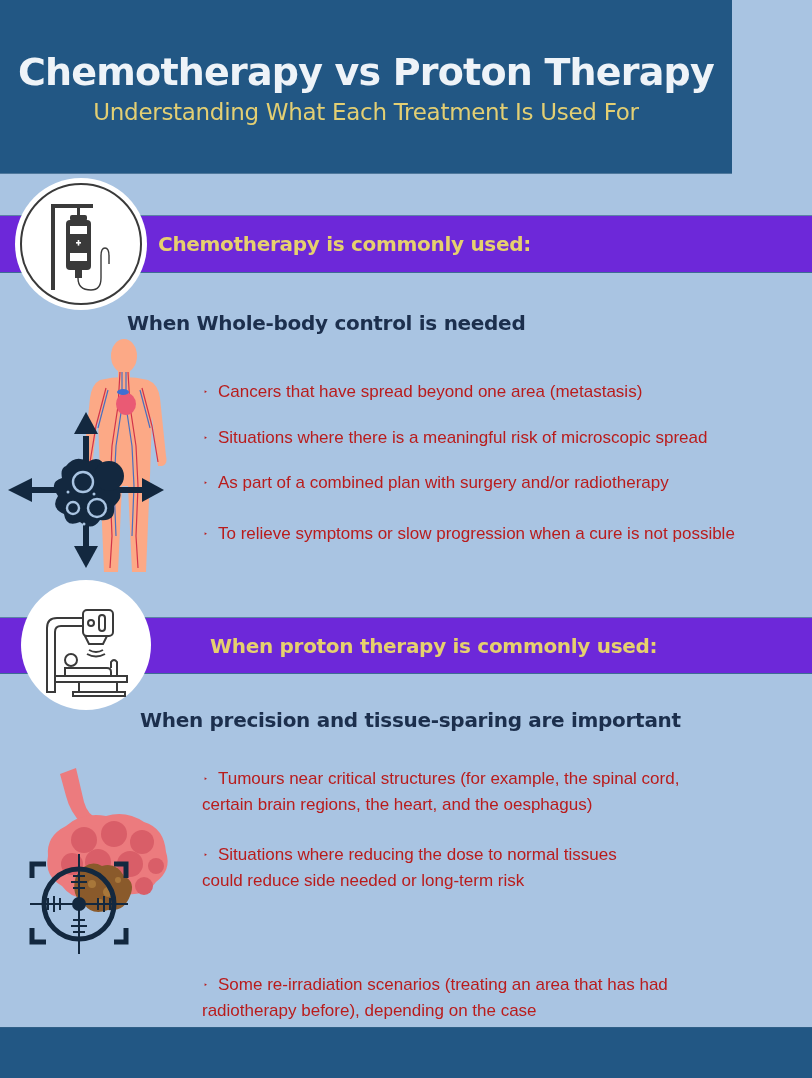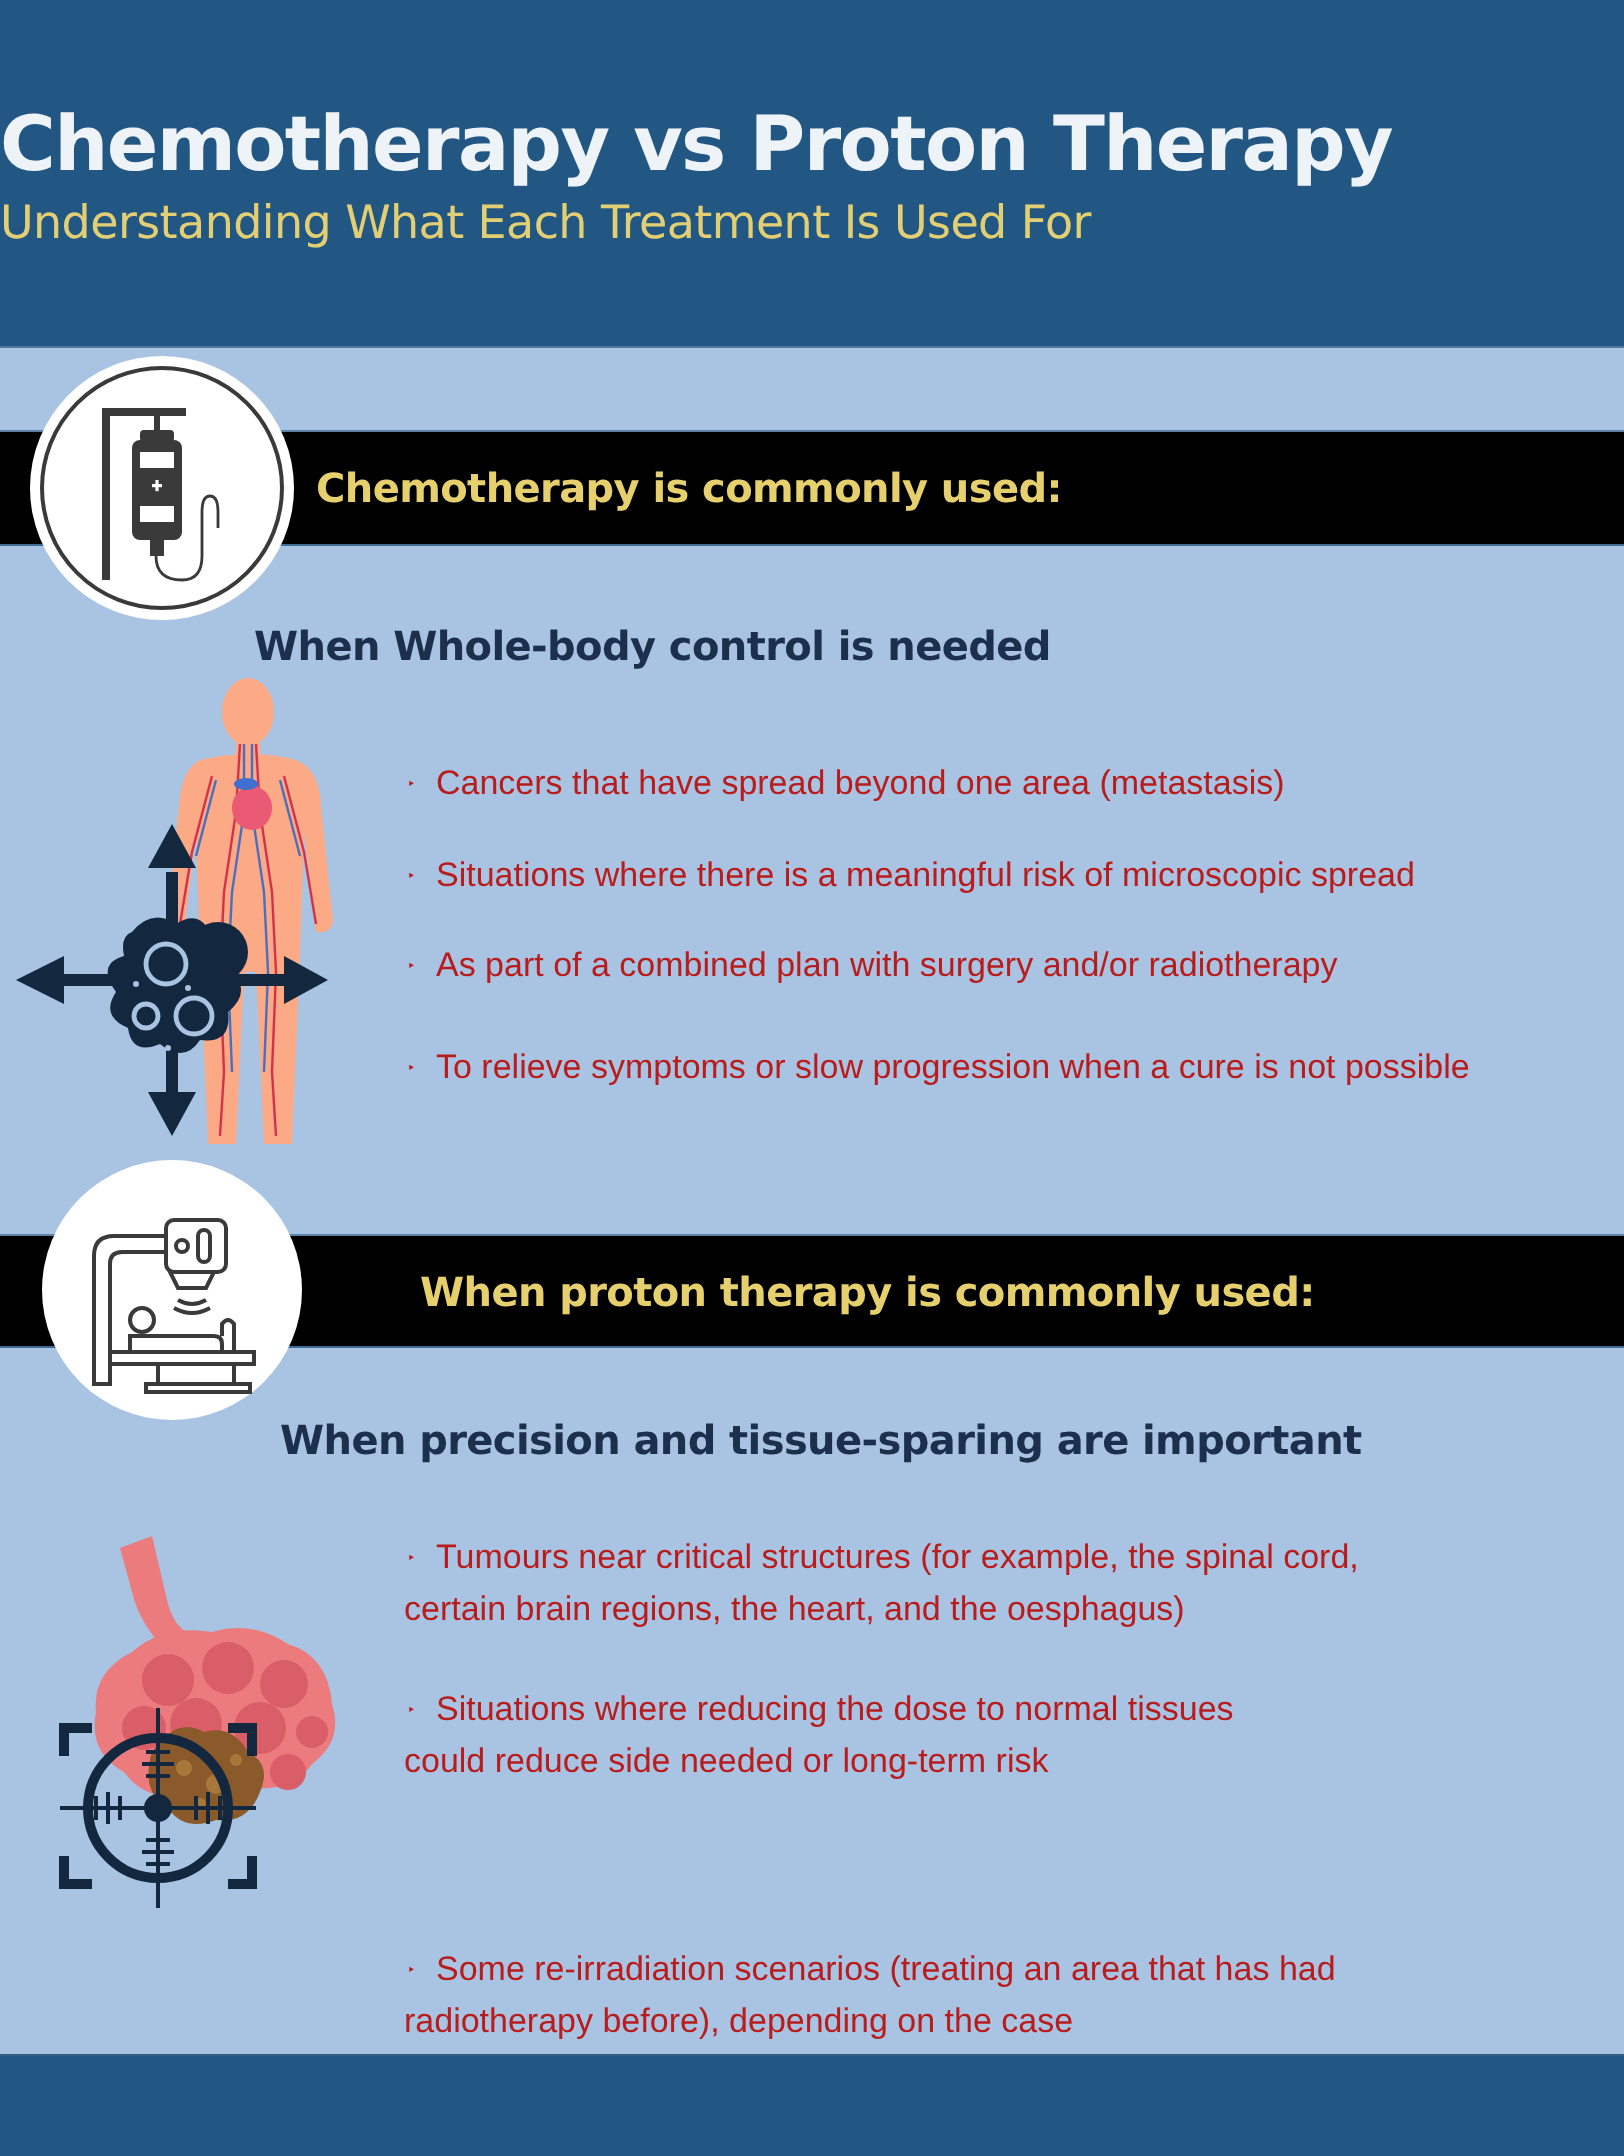--- a/index.html
+++ b/index.html
@@ -3,43 +3,43 @@
   <meta charset="utf-8">
   <style>
     * { margin: 0; padding: 0; box-sizing: border-box; }
     html, body { width: 812px; height: 1078px; overflow: hidden; }
     body {
       background: #a9c4e2;
       font-family: "Liberation Sans", sans-serif;
       position: relative;
     }
     .header {
-      position: absolute; left: 0; top: 0; width: 812px; height: 174px;
+      position: absolute; left: 0; top: 0; width: 732px; height: 174px;
       background: #225784;
-      text-align: left;
+      text-align: center;
       border-bottom: 1px solid #4f789c;
     }
     .header .title {
       position: absolute; left: 0; right: 0; top: 50px;
       font-family: "DejaVu Sans", sans-serif;
       font-weight: bold;
       font-size: 38px;
       color: #eef3f8;
       letter-spacing: -0.8px;
     }
     .header .subtitle {
       position: absolute; left: 0; right: 0; top: 99px;
       font-family: "DejaVu Sans", sans-serif;
       font-size: 23px;
       color: #e3cf73;
       letter-spacing: -0.3px;
     }
     .banner {
       position: absolute; left: 0; width: 812px;
-      background: #000000;
+      background: #6d28d9;
       border-top: 1px solid #5c83a6;
       border-bottom: 1px solid #3e6c94;
     }
     .banner .label {
       position: absolute; top: 0; bottom: 0;
       display: flex; align-items: center;
       font-family: "DejaVu Sans", sans-serif;
       font-weight: bold;
       font-size: 20px;
       color: #e6d06e;

